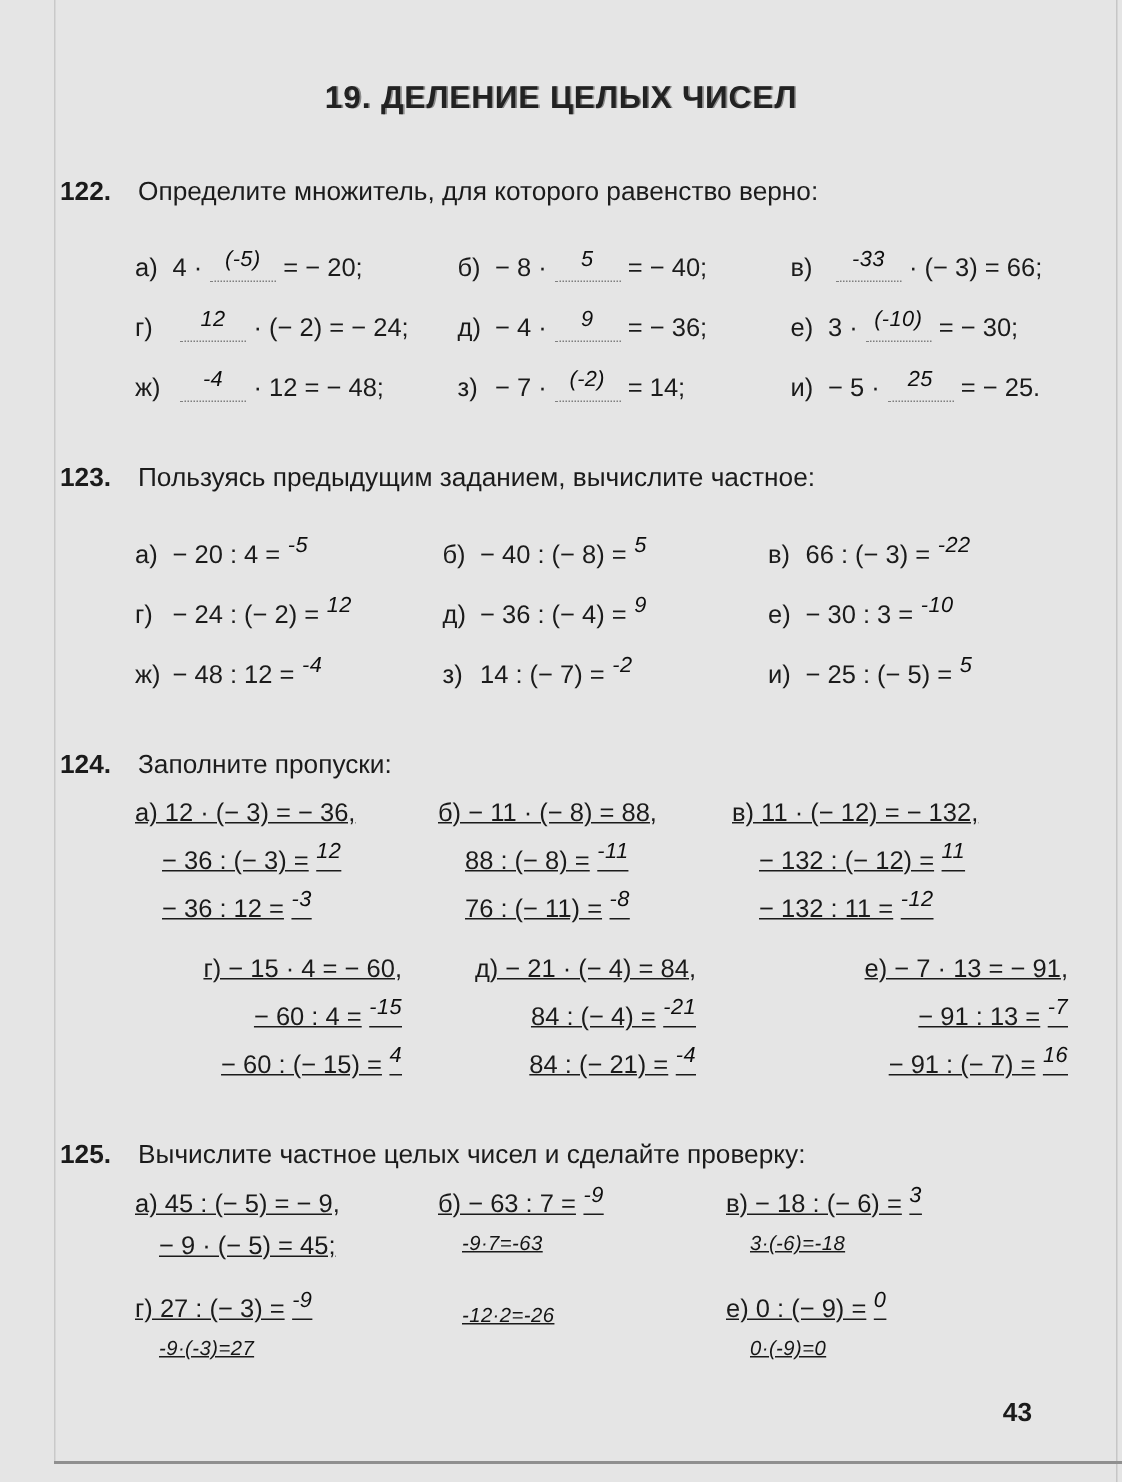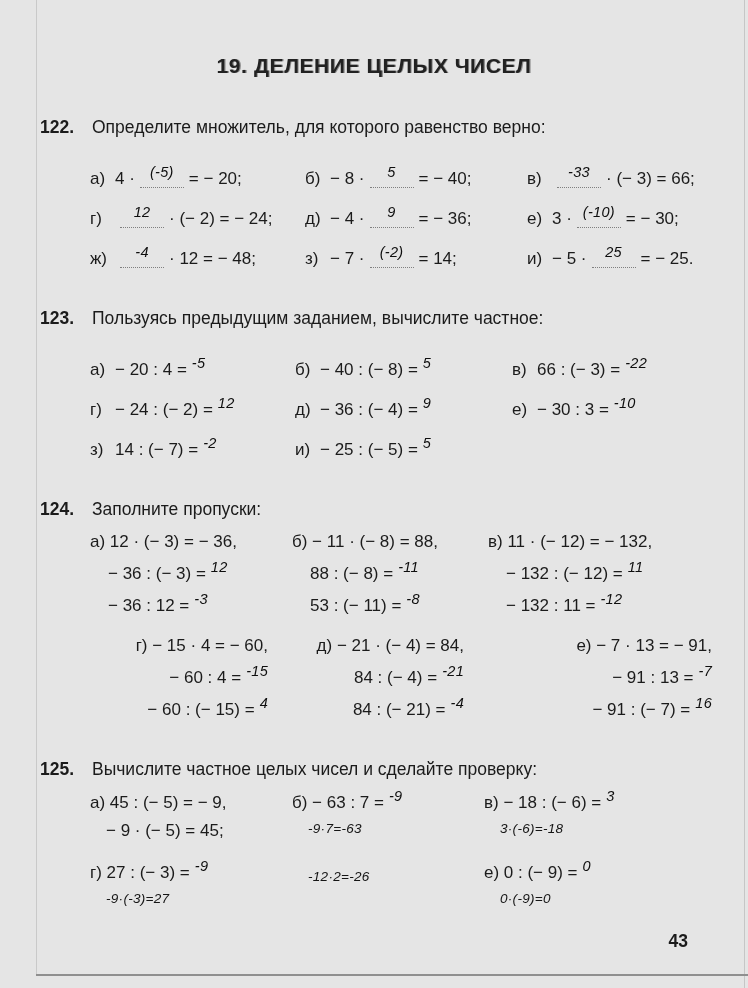--- a/index.html
+++ b/index.html
@@ -36,21 +36,21 @@
     display:inline-block; min-width:44px; text-align:center;
     border-bottom:1.6px dotted #7f7f7f; margin:0 5px; line-height:1;
   }
   .hand {
     font-style:italic; font-size:14.5px; color:#0e0e0e;
     position:relative; top:-7px; letter-spacing:0.3px; margin-left:5px;
   }
   .blank .hand { margin-left:0; }
   .hand:empty { display:none; }
 
-  .block { white-space:nowrap; }
+  .block { white-space:nowrap;text-decoration:underline; }
   .bhead { padding-top:2px; }
   .bline { margin:12px 0 0 18px; }
 
   .sub { margin:8px 0 0 16px; white-space:nowrap; }
   .sub:empty { display:none; }
   .hand-sub { font-style:italic; font-size:13.5px; color:#151515; letter-spacing:0.3px; }
 
   .pagenum { position:absolute; right:60px; bottom:36px; font-weight:700; font-size:17.5px; }
 </style>
 </head>
@@ -86,40 +86,41 @@
       <span class="ex-num">123.</span>
       <span class="ex-prompt">Пользуясь предыдущим заданием, вычислите частное:</span>
     </div>
     <div class="grid g123">
       <div class="item"><span class="lbl">а)</span><span>− 20 : 4 =</span><span class="hand">-5</span></div>
       <div class="item"><span class="lbl">б)</span><span>− 40 : (− 8) =</span><span class="hand">5</span></div>
       <div class="item"><span class="lbl">в)</span><span>66 : (− 3) =</span><span class="hand">-22</span></div>
       <div class="item"><span class="lbl">г)</span><span>− 24 : (− 2) =</span><span class="hand">12</span></div>
       <div class="item"><span class="lbl">д)</span><span>− 36 : (− 4) =</span><span class="hand">9</span></div>
       <div class="item"><span class="lbl">е)</span><span>− 30 : 3 =</span><span class="hand">-10</span></div>
+      <div class="item"><span class="lbl">ж)</span><span>− 48 : 12 =</span><span class="hand">-4</span></div>
       <div class="item"><span class="lbl">з)</span><span>14 : (− 7) =</span><span class="hand">-2</span></div>
       <div class="item"><span class="lbl">и)</span><span>− 25 : (− 5) =</span><span class="hand">5</span></div>
     </div>
   </section>
 
   <section class="ex">
     <div class="ex-head">
       <span class="ex-num">124.</span>
       <span class="ex-prompt">Заполните пропуски:</span>
     </div>
     <div class="grid g124a">
       <div class="block">
         <div class="bhead">а) 12 · (− 3) = − 36,</div>
         <div class="bline"><span>− 36 : (− 3) =</span><span class="hand">12</span></div>
         <div class="bline"><span>− 36 : 12 =</span><span class="hand">-3</span></div>
       </div>
       <div class="block">
         <div class="bhead">б) − 11 · (− 8) = 88,</div>
         <div class="bline"><span>88 : (− 8) =</span><span class="hand">-11</span></div>
-        <div class="bline"><span>53 : (− 11) =</span><span class="hand">-8</span></div>
+        <div class="bline"><span>76 : (− 11) =</span><span class="hand">-8</span></div>
       </div>
       <div class="block">
         <div class="bhead">в) 11 · (− 12) = − 132,</div>
         <div class="bline"><span>− 132 : (− 12) =</span><span class="hand">11</span></div>
         <div class="bline"><span>− 132 : 11 =</span><span class="hand">-12</span></div>
       </div>
     </div>
     <div class="grid g124b">
       <div class="block">
         <div class="bhead">г) − 15 · 4 = − 60,</div>

